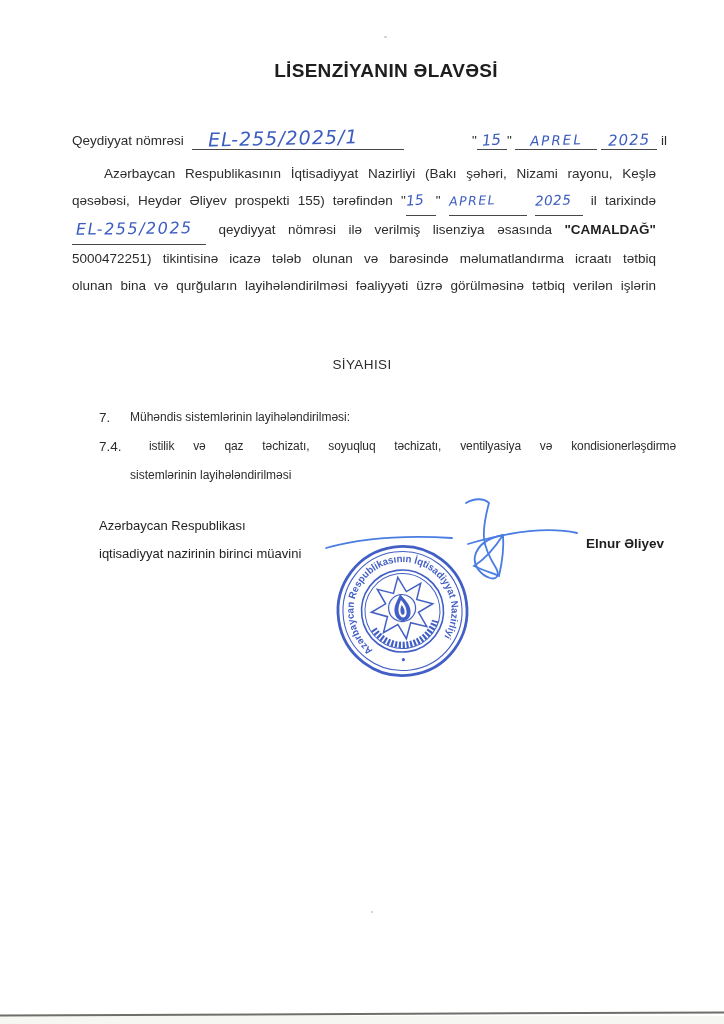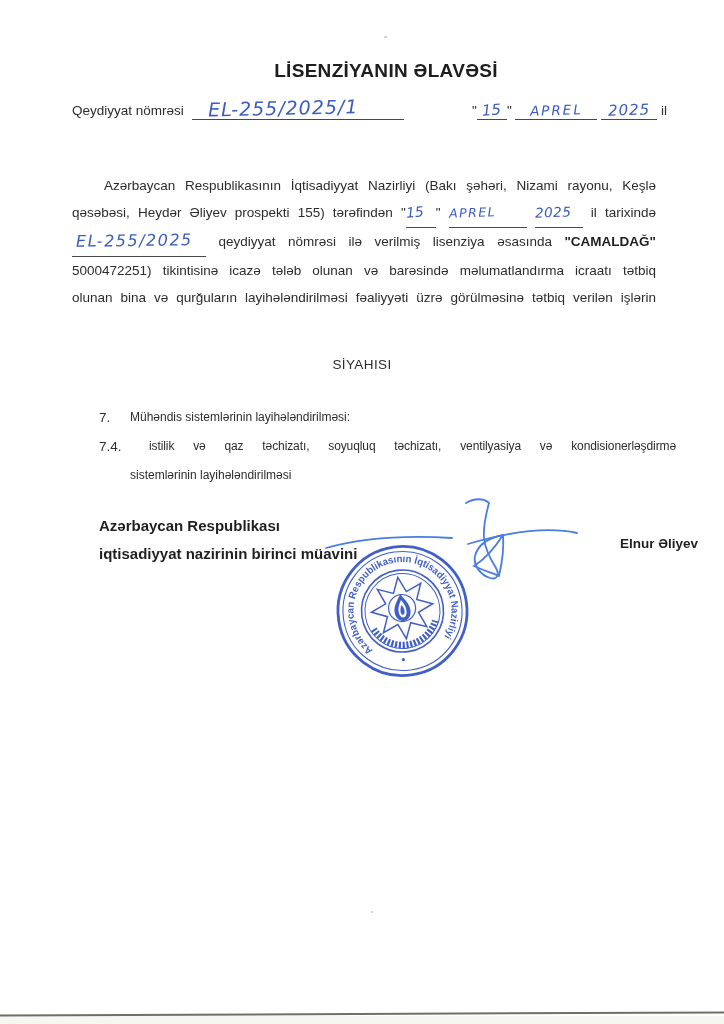--- a/index.html
+++ b/index.html
@@ -9,60 +9,60 @@
     font-family:"Liberation Sans",sans-serif;color:#2c2c2c;
   }
   .abs{position:absolute;}
   
   .doc-title{
     top:60px;left:24px;width:724px;text-align:center;
     font-size:19px;font-weight:bold;letter-spacing:.3px;color:#1e1e1e;
   }
   
   .reg-row{
-    top:100px;left:72px;width:595px;
+    top:130px;left:72px;width:595px;
     display:flex;align-items:baseline;font-size:13.5px;white-space:nowrap;
   }
   .u{
     display:inline-block;border-bottom:1.4px solid #474747;
     text-align:center;padding-bottom:1px;vertical-align:baseline;
   }
   .hw{
     font-family:"DejaVu Sans",sans-serif;font-style:italic;
     color:#3b5cc0;display:inline-block;line-height:13px;white-space:nowrap;
   }
   .u-reg{width:212px;margin-left:8px;text-align:left;}
   .u-reg .hw{font-size:19px;line-height:16px;padding-left:16px;letter-spacing:1px;transform:rotate(-1.2deg);}
   .date-cluster{white-space:nowrap;}
   .u-day{width:30px;}   .u-day .hw{font-size:15px;transform:rotate(-4deg);}
   .u-month{width:82px;} .u-month .hw{font-size:13.5px;letter-spacing:2px;transform:rotate(-1.5deg);}
   .u-year{width:56px;}  .u-year .hw{font-size:15px;letter-spacing:1px;transform:rotate(-2deg);}
   .flex-spacer{flex:1;}
   
   .body-par{
     top:160px;left:72px;width:584px;
-    font-size:13.5px;line-height:27px;margin-top:12px;
+    font-size:13.5px;line-height:27px;
   }
   .pline{text-align:justify;text-align-last:justify;}
   .pline.last{}
   .indent{display:inline-block;width:32px;}
   .b{font-weight:bold;color:#1f1f1f;}
   .u-inline3{width:134px;text-align:left;}
   .u-inline3 .hw{font-size:16px;line-height:14px;letter-spacing:1.5px;padding-left:4px;transform:rotate(-.8deg);}
   .u-d2{width:30px;} .u-d2 .hw{font-size:14px;transform:rotate(-5deg);}
   .u-m2{width:78px;} .u-m2 .hw{font-size:12.5px;letter-spacing:1.5px;transform:rotate(-2deg);}
   .u-y2{width:48px;} .u-y2 .hw{font-size:13.5px;letter-spacing:.5px;transform:rotate(-2deg);}
   
   .list-heading{top:357px;left:0;width:724px;text-align:center;font-size:13.5px;letter-spacing:.4px;}
   .li-num{font-size:13.5px;}
   .li-text{font-size:12px;}
   .just{width:527px;text-align:justify;text-align-last:justify;letter-spacing:-.1px;padding-left:19px;}
   
-  .sig-office{top:512px;left:99px;width:300px;font-size:15px;font-weight:bold;line-height:28px;color:#1f1f1f;}
-  .sig-name{top:536px;left:620px;font-size:13.5px;font-weight:bold;color:#1f1f1f;}
+  .sig-office{top:512px;left:99px;width:300px;font-size:13px;font-weight:normal;line-height:28px;color:#1f1f1f;}
+  .sig-name{top:536px;left:586px;font-size:13.5px;font-weight:bold;color:#1f1f1f;}
   
   .seal-svg{top:536px;left:326px;width:153px;height:150px;}
   .sign-svg{top:488px;left:300px;width:320px;height:112px;}
   
   .scan-edge{
     top:1013px;left:-4px;width:734px;height:2.4px;background:#6e6e6a;
     transform:rotate(-.25deg);
   }
   .scan-below{top:1016px;left:0;width:724px;height:8px;background:#f6f6f2;}
   .speck{background:#c8c8c4;border-radius:50%;}

